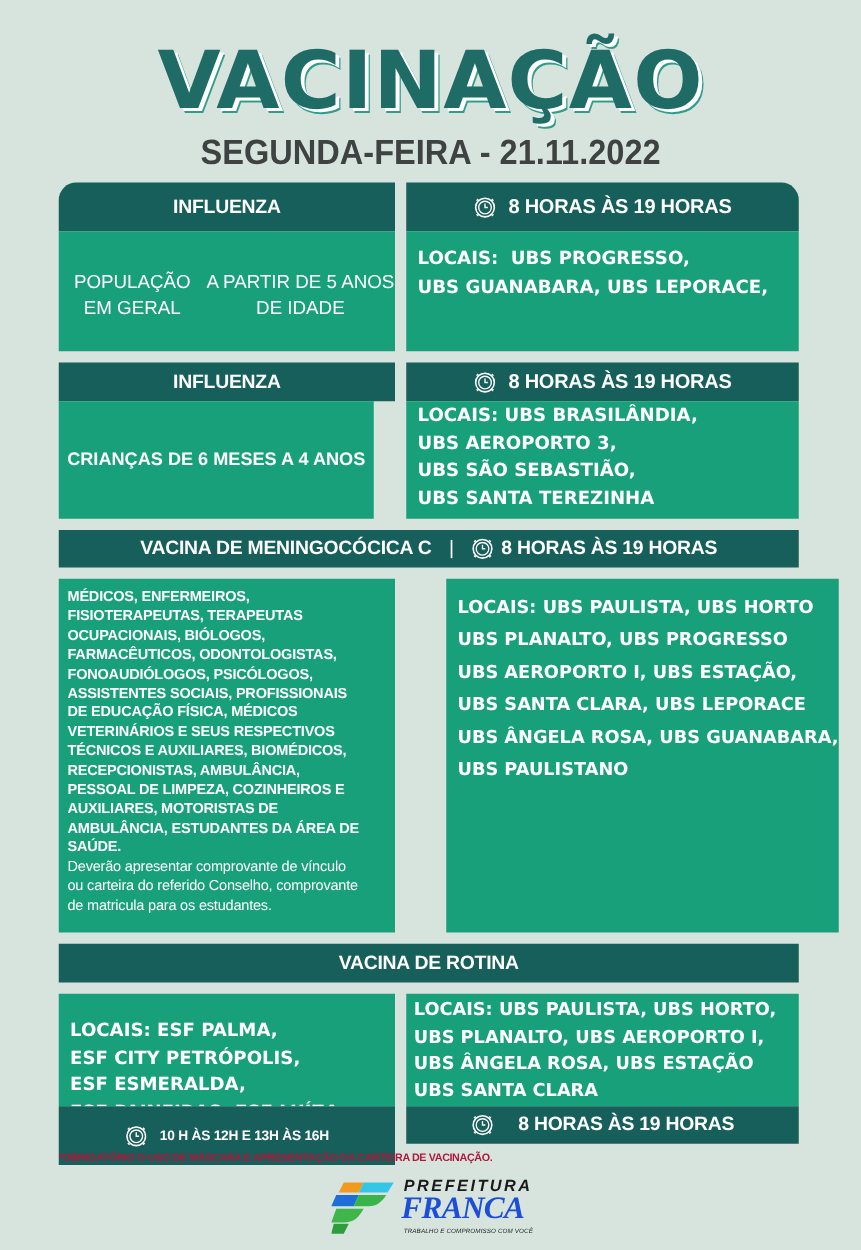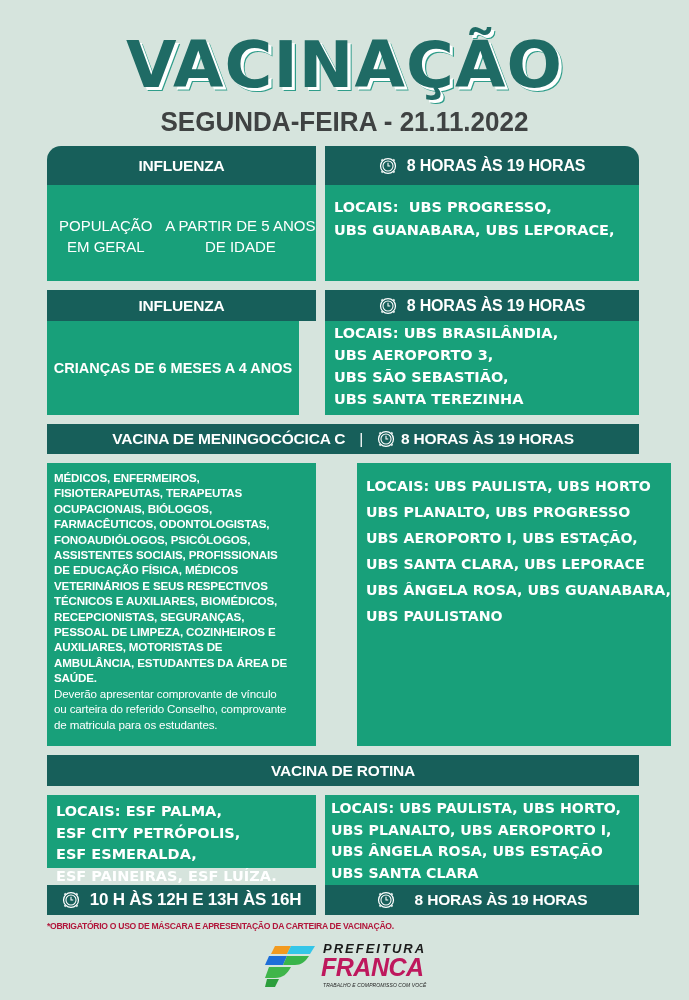--- a/index.html
+++ b/index.html
@@ -43,21 +43,21 @@
   .loc .lbl { font-weight: 900; }
   .small { font-size: 11.6px; line-height: 15.4px; font-weight: 700; padding: 7px 7px; letter-spacing: -0.15px; }
   .small .note { font-weight: 400; display: block; }
   .notice {
     position: absolute; left: 47px; top: 921px;
     font-size: 8.6px; font-weight: 700; color: #b2163a; letter-spacing: -0.3px;
   }
   .logo { position: absolute; left: 265px; top: 940px; width: 170px; height: 52px; }
   .logo-mark { position: absolute; left: 0; top: 2px; width: 52px; height: 46px; }
   .logo-pref { position: absolute; left: 58px; top: 1px; font-size: 13px; font-weight: 700; font-style: italic; color: #1a1a1a; letter-spacing: 2px; }
-  .logo-franca { position: absolute; left: 56px; top: 13px; font-size: 25px; font-weight: 900; font-style: italic; color: #be185d; letter-spacing: -0.5px; font-family: Liberation Sans, sans-serif; }
+  .logo-franca { position: absolute; left: 56px; top: 13px; font-size: 25px; font-weight: 900; font-style: italic; color: #1d4ed8; letter-spacing: -0.5px; font-family: Liberation Serif, serif; }
   .logo-tag { position: absolute; left: 58px; top: 42px; font-size: 5px; font-style: italic; color: #222; letter-spacing: 0.1px; white-space: nowrap; }
 </style>
 </head>
 <body>
 
 <svg width="0" height="0" style="position:absolute">
   <defs>
     <symbol id="clk" viewBox="0 0 20 20">
       <circle cx="10" cy="10" r="8.3" fill="none" stroke="#fff" stroke-width="1.4"></circle>
       <circle cx="10" cy="10" r="5.6" fill="none" stroke="#fff" stroke-width="1.2"></circle>
@@ -119,21 +119,21 @@
   <div id="men-aud">
       <div>MÉDICOS, ENFERMEIROS,</div>
       <div>FISIOTERAPEUTAS, TERAPEUTAS</div>
       <div>OCUPACIONAIS, BIÓLOGOS,</div>
       <div>FARMACÊUTICOS, ODONTOLOGISTAS,</div>
       <div>FONOAUDIÓLOGOS, PSICÓLOGOS,</div>
       <div>ASSISTENTES SOCIAIS, PROFISSIONAIS</div>
       <div>DE EDUCAÇÃO FÍSICA, MÉDICOS</div>
       <div>VETERINÁRIOS E SEUS RESPECTIVOS</div>
       <div>TÉCNICOS E AUXILIARES, BIOMÉDICOS,</div>
-      <div>RECEPCIONISTAS, SEGURANÇAS,</div>
+      <div>RECEPCIONISTAS, AMBULÂNCIA,</div>
       <div>PESSOAL DE LIMPEZA, COZINHEIROS E</div>
       <div>AUXILIARES, MOTORISTAS DE</div>
       <div>AMBULÂNCIA, ESTUDANTES DA ÁREA DE</div>
       <div>SAÚDE.</div>
     </div>
   <span class="note" id="men-note">
       <div>Deverão apresentar comprovante de vínculo</div>
       <div>ou carteira do referido Conselho, comprovante</div>
       <div>de matricula para os estudantes.</div>
     </span>
@@ -143,33 +143,33 @@
   <div>UBS PLANALTO, UBS PROGRESSO</div>
   <div>UBS AEROPORTO I, UBS ESTAÇÃO,</div>
   <div>UBS SANTA CLARA, UBS LEPORACE</div>
   <div>UBS ÂNGELA ROSA, UBS GUANABARA,</div>
   <div>UBS PAULISTANO</div>
 </div>
 
 <div class="box hdr" style="left:47px; top:755px; width:592px; height:31px;">
   <span>VACINA DE ROTINA</span>
 </div>
-<div class="box body loc" style="left:47px; top:795px; width:269px; height:73px; padding-top:6px; line-height:21.5px; font-size:14.5px;">
+<div class="box body loc" style="left:47px; top:795px; width:269px; height:90px; padding-top:20px; line-height:21.5px; font-size:14.5px;">
   <div><span class="lbl">LOCAIS:</span> <span>ESF PALMA,</span></div>
   <div>ESF CITY PETRÓPOLIS,</div>
   <div>ESF ESMERALDA,</div>
   <div>ESF PAINEIRAS, ESF LUÍZA.</div>
 </div>
 <div class="box body loc" style="left:325px; top:795px; width:314px; height:90px; padding-top:3px; line-height:21.5px; font-size:14.2px; padding-left:6px;">
   <div><span class="lbl">LOCAIS:</span> <span>UBS PAULISTA, UBS  HORTO,</span></div>
   <div>UBS PLANALTO, UBS AEROPORTO I,</div>
   <div>UBS ÂNGELA ROSA, UBS ESTAÇÃO</div>
   <div>UBS SANTA CLARA</div>
 </div>
-<div class="box hdr" style="left:47px; top:885px; width:269px; height:30px; font-size:17px;">
+<div class="box hdr" style="left:47px; top:885px; width:269px; height:47px; font-size:11px;">
   <svg class="clock">
       <use href="#clk"></use>
     </svg>
   <span>10 H ÀS 12H E 13H ÀS 16H</span>
 </div>
 <div class="box hdr" style="left:325px; top:885px; width:314px; height:30px; font-size:15.5px;">
   <svg class="clock" style="margin-right:20px;">
       <use href="#clk"></use>
     </svg>
   <span>8 HORAS ÀS 19 HORAS</span>

